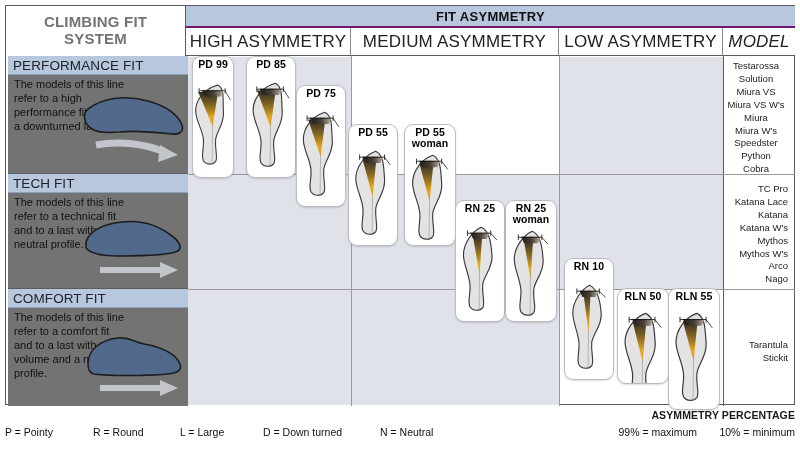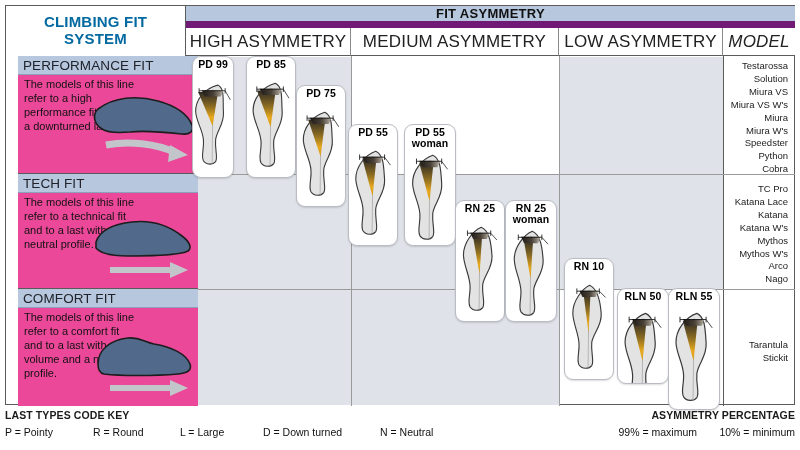--- a/index.html
+++ b/index.html
@@ -15,29 +15,29 @@
 
   
   .frame{
     position:absolute;left:5px;top:5px;width:790px;height:400px;
     border:1px solid #5b5b5b;box-sizing:border-box;background:#fff;
   }
 
   
   .hdr-top{
     position:absolute;left:180px;top:0;width:609px;height:22px;
-    background:#b7c7dd;border-bottom:7px solid #701a75;box-sizing:border-box;
+    background:#b7c7dd;border-bottom:2px solid #701a75;box-sizing:border-box;
     display:flex;align-items:center;justify-content:center;
     font-weight:bold;font-size:13px;letter-spacing:.3px;color:#111;
   }
   .hdr-left{
     position:absolute;left:0;top:0;width:180px;height:50px;
     border-right:1px solid #5b5b5b;box-sizing:border-box;background:#fff;
     display:flex;flex-direction:column;align-items:center;justify-content:center;
-    font-weight:bold;font-size:15px;line-height:1.12;letter-spacing:.2px;color:#0369a1;
+    font-weight:bold;font-size:15px;line-height:1.12;letter-spacing:.2px;color:#737373;
     text-align:center;
   }
   .hdr-sub{
     position:absolute;top:22px;height:28px;
     border-bottom:1px solid #5b5b5b;box-sizing:border-box;background:#fff;
     display:flex;align-items:center;justify-content:center;
     font-size:17px;color:#222;letter-spacing:.2px;
   }
   .hdr-sub.c1{left:180px;width:165px;border-right:1px solid #8a8a8a;}
   .hdr-sub.c2{left:345px;width:208px;border-right:1px solid #8a8a8a;}
@@ -53,22 +53,22 @@
 
   
   .hr{position:absolute;left:180px;width:609px;height:1px;background:#9a9a9a;}
   .hr.h1{top:168px;}
   .hr.h2{top:283px;}
 
   
   .cellshade{position:absolute;background:#dfe3e9;}
 
   
-  .lrow{position:absolute;left:12px;width:180px;box-sizing:border-box;
-        border-bottom:1px solid #5b5b5b;background:#ec4899;overflow:hidden;}
+  .lrow{position:absolute;left:2px;width:180px;box-sizing:border-box;
+        border-bottom:1px solid #5b5b5b;background:#737373;overflow:hidden;}
   .lrow.r1{top:50px;height:118px;}
   .lrow.r2{top:168px;height:115px;}
   .lrow.r3{top:283px;height:117px;border-bottom:none;}
   .lrow-title{
     height:19px;background:#b7c7dd;display:flex;align-items:center;
     padding-left:5px;font-size:13.5px;color:#20232b;letter-spacing:.1px;
     border-bottom:1px solid #8ca0bd;box-sizing:border-box;
   }
   .lrow-body{position:relative;height:calc(100% - 19px);}
   .lrow-text{
@@ -172,21 +172,21 @@
           <svg width="112" height="80" viewBox="0 0 112 80">
             <path d="M14 44 C14 30, 26 20, 44 18 C56 17, 60 22, 70 24 C88 27, 102 34, 106 44
                      C108 50, 104 53, 94 54 C70 56, 36 56, 20 54 C15 53, 14 49, 14 44 Z" fill="#516a8c" stroke="#1d1d1d" stroke-width="1.6" stroke-linejoin="round"></path>
             <rect x="26" y="65" width="64" height="6" fill="#c2c6cb"></rect>
             <path d="M86 60 L104 68 L86 76 Z" fill="#c2c6cb"></path>
           </svg>
         </div>
       </div>
     </div>
 
-    <div style="position:absolute;left:718px;top:54px;width:68px;text-align:right;font-size:9.5px;line-height:1.36;color:#222;padding-right:4px;box-sizing:border-box;">
+    <div style="position:absolute;left:718px;top:54px;width:68px;text-align:center;font-size:9.5px;line-height:1.36;color:#222;padding-right:4px;box-sizing:border-box;">
       <div>Testarossa</div>
       <div>Solution</div>
       <div>Miura VS</div>
       <div>Miura VS W's</div>
       <div>Miura</div>
       <div>Miura W's</div>
       <div>Speedster</div>
       <div>Python</div>
       <div>Cobra</div>
     </div>
@@ -626,21 +626,20 @@
     <line x1="8.35" y1="15.5" x2="35.65" y2="15.5" stroke="#111" stroke-width="0.9"></line>
     <line x1="8.35" y1="12.5" x2="8.35" y2="18.5" stroke="#111" stroke-width="0.9"></line>
     <line x1="35.65" y1="12.5" x2="35.65" y2="18.5" stroke="#111" stroke-width="0.9"></line>
     <line x1="35.65" y1="15.5" x2="42.1" y2="24.2" stroke="#111" stroke-width="0.8"></line>
   </svg>
         </div>
       </div>
     </div>
 
   <div class="footer">
-    <div class="f-key-title">LAST TYPES CODE KEY</div>
     <div class="f-key-item" style="left:0px;">P = Pointy</div>
     <div class="f-key-item" style="left:88px;">R = Round</div>
     <div class="f-key-item" style="left:175px;">L = Large</div>
     <div class="f-key-item" style="left:258px;">D = Down turned</div>
     <div class="f-key-item" style="left:375px;">N = Neutral</div>
 
     <div class="f-as-title">ASYMMETRY PERCENTAGE</div>
     <div class="f-as-item" style="right:98px;">99% = maximum</div>
     <div class="f-as-item" style="right:0px;">10% = minimum</div>
   </div>

